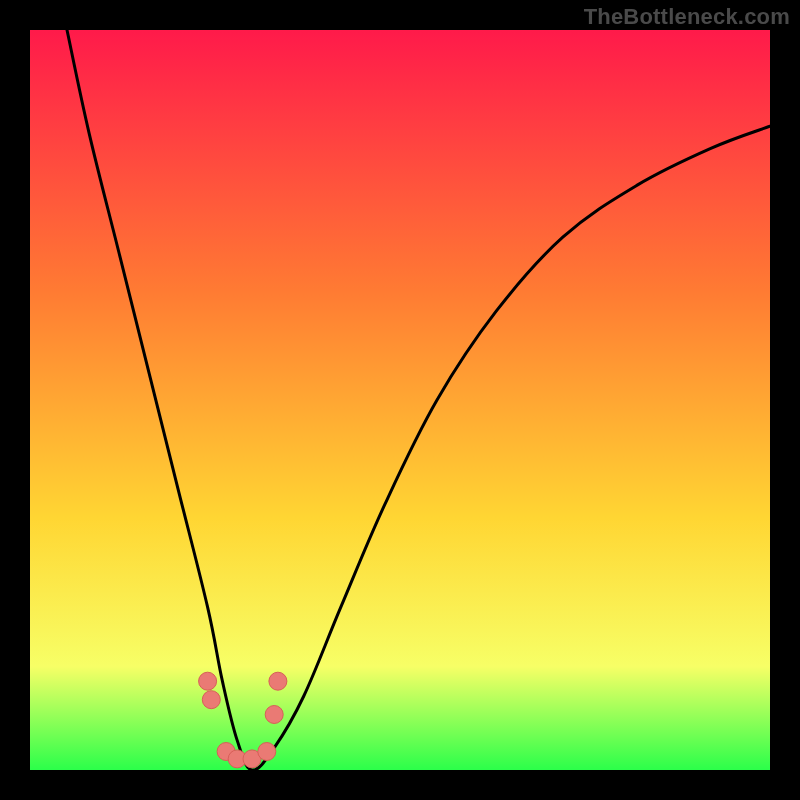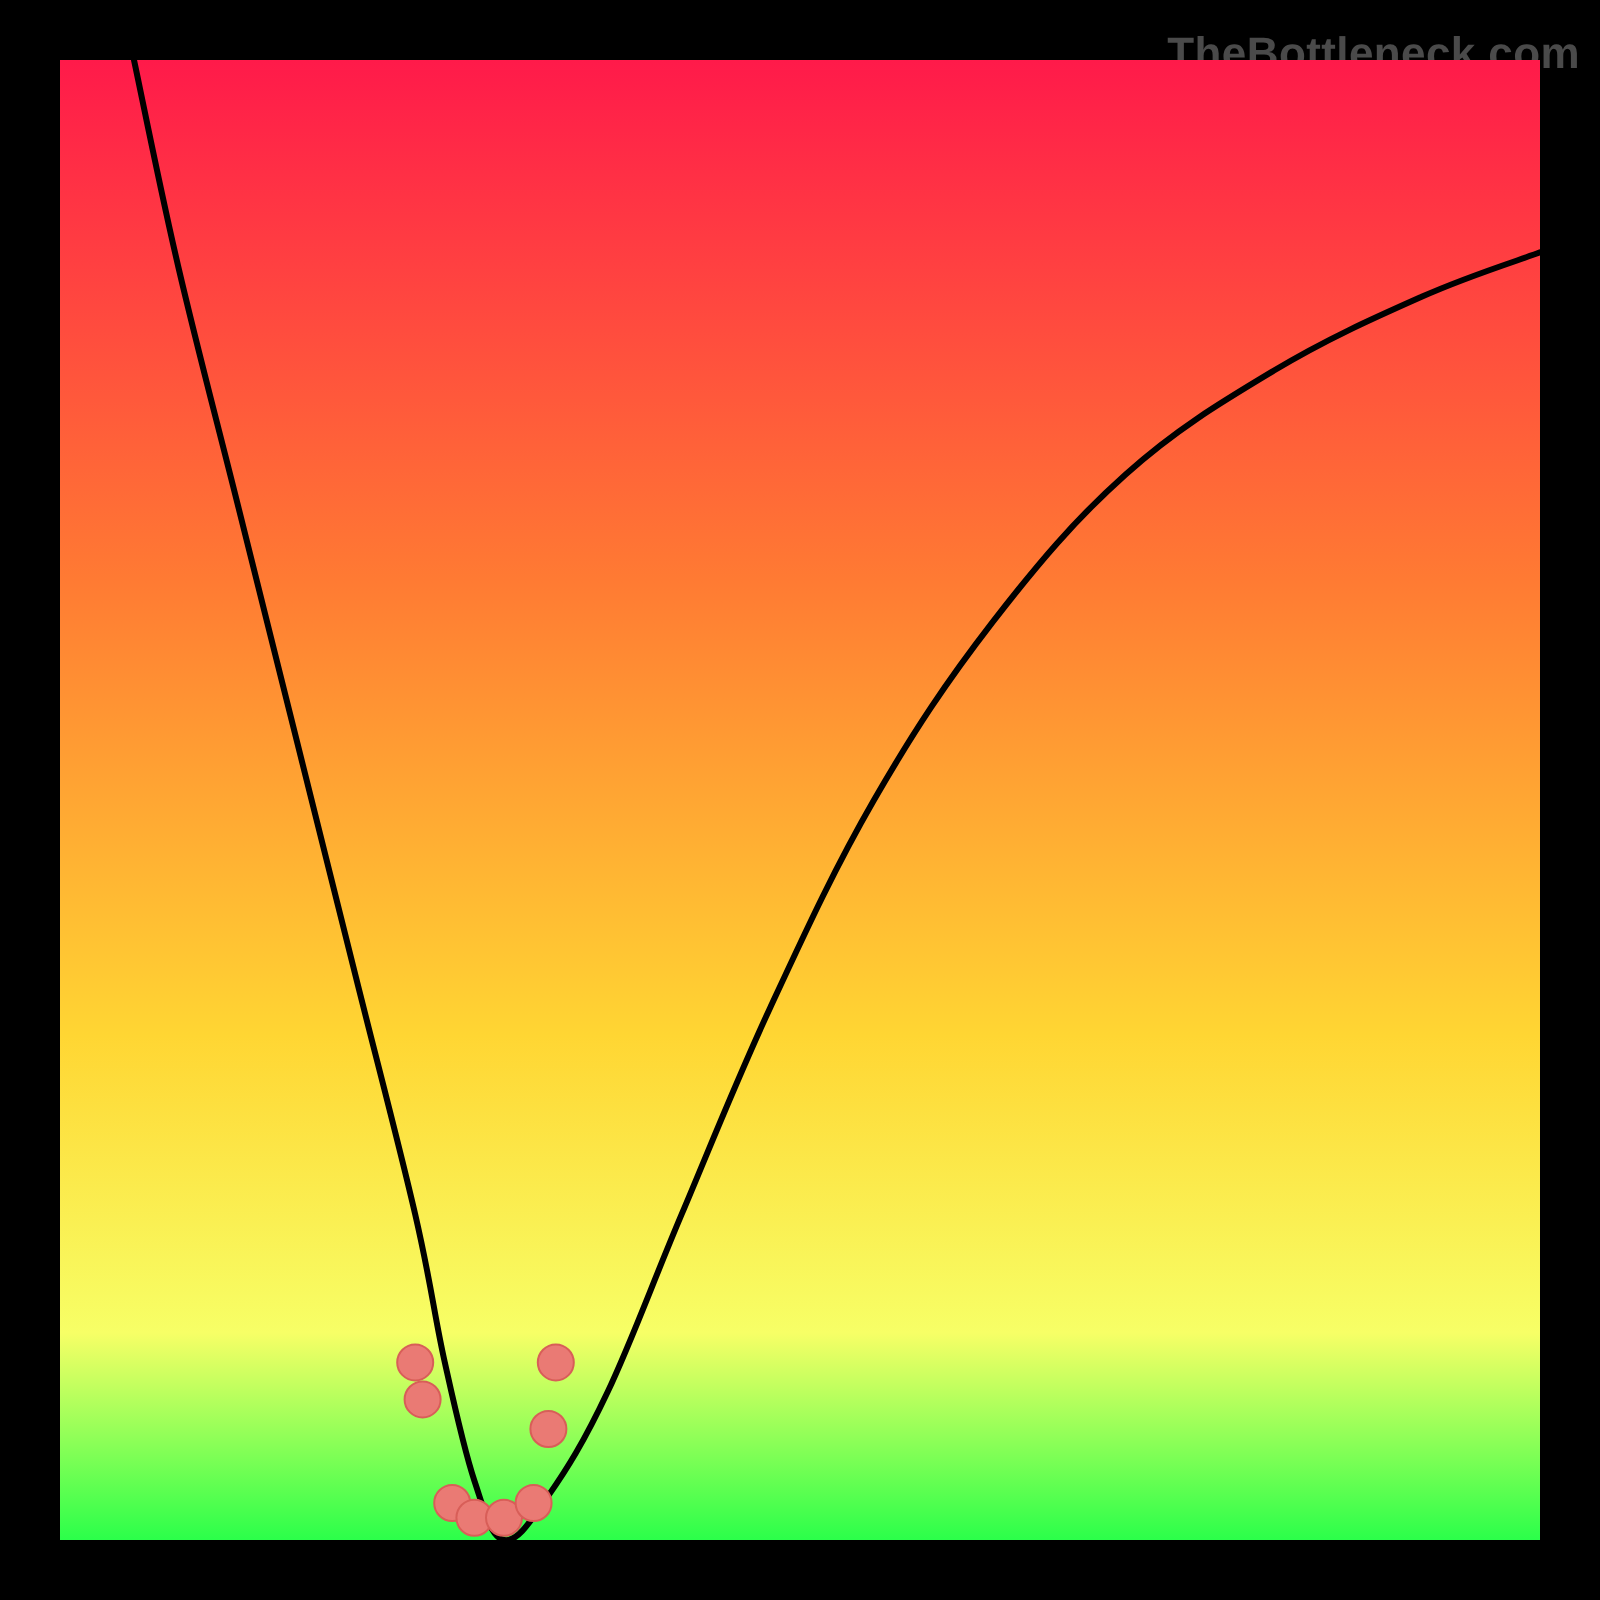--- a/index.html
+++ b/index.html
@@ -19,21 +19,20 @@
   }
   .watermark {
     position: absolute;
     top: 4px;
     right: 10px;
     color: #4a4a4a;
     font-size: 22px;
     font-weight: 600;
     letter-spacing: 0.2px;
     user-select: none;
-    margin-top: 10px;
   }
   .plot-wrap {
     position: absolute;
     left: 30px;
     top: 30px;
     width: 740px;
     height: 740px;
     background: #000;
   }
   svg {

